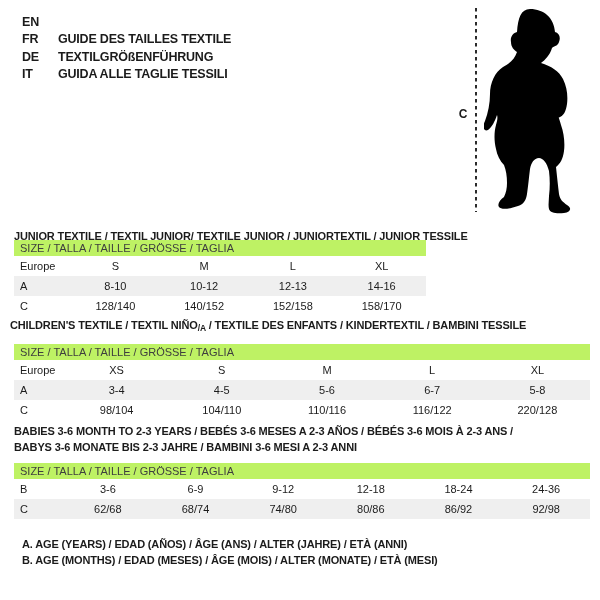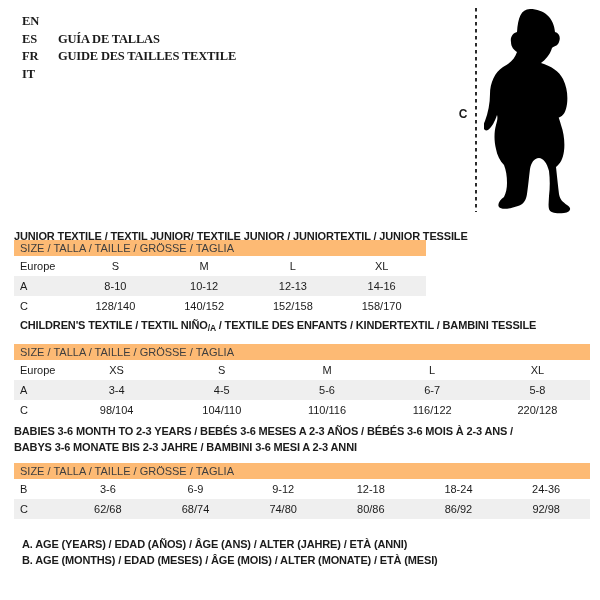--- a/index.html
+++ b/index.html
@@ -8,69 +8,70 @@
     background:#ffffff; color:#1b1b1b;
     font-family:"Liberation Sans", sans-serif;
     overflow:hidden;
   }
   .abs { position:absolute; }
 
   
   .lang-block { left:22px; top:13px; }
   .lang-row { display:flex; height:17.5px; align-items:center; }
   .lang-code, .lang-label {
-    font-weight:bold; font-size:12.5px; letter-spacing:-0.2px; white-space:nowrap;font-family:Liberation Serif, serif;
+    font-weight:bold; font-size:12.5px; letter-spacing:-0.2px; white-space:nowrap;
   }
   .lang-code { width:36px; }
 
   
   .fig-svg { left:484px; top:4px; }
   .dash-svg { left:474px; top:8px; }
   .fig-label { left:455px; top:107px; width:16px; text-align:center;
     font-weight:bold; font-size:12px; }
 
   
   .tbl-title { font-weight:bold; font-size:11px; letter-spacing:-0.15px; white-space:nowrap; }
   .tbl-title .subscr { font-size:8.5px; vertical-align:-2px; }
   table.size { border-collapse:collapse; table-layout:fixed; }
   table.size td { font-size:11px; height:20px; padding:0; text-align:center;
     vertical-align:middle; white-space:nowrap; }
-  table.size tr.band td { background:#fdba74; color:#3e3e3e; height:16px;
+  table.size tr.band td { background:#bef264; color:#3e3e3e; height:16px;
     text-align:left; padding-left:6px; letter-spacing:0; }
   table.size td.lbl { text-align:left; padding-left:6px; }
   table.size tr.stripe td { background:#efefef; }
 
   #t1 { left:14px; top:240px; } #t1 table { width:412px; }
   #t2 { left:14px; top:344px; } #t2 table { width:576px; }
   #t3 { left:14px; top:463px; } #t3 table { width:576px; }
   #t1-title { left:14px; top:230px; }
-  #t2-title { left:20px; top:319px; }
+  #t2-title { left:10px; top:319px; }
   #t3-title { left:14px; top:424px; line-height:15.5px; }
 
   
   .footnotes { left:22px; top:537px; font-weight:bold; font-size:11px;
     letter-spacing:-0.15px; line-height:15.5px; white-space:nowrap; }
 </style>
 </head>
 <body>
 
 <div class="abs lang-block">
   <div class="lang-row">
     <span class="lang-code">EN</span>
   </div>
   <div class="lang-row">
-    <span class="lang-code">ES</span>
-    <span class="lang-label">GUÍA DE TALLAS</span>
-  </div>
-  <div class="lang-row">
     <span class="lang-code">FR</span>
     <span class="lang-label">GUIDE DES TAILLES TEXTILE</span>
   </div>
   <div class="lang-row">
+    <span class="lang-code">DE</span>
+    <span class="lang-label">TEXTILGRÖßENFÜHRUNG</span>
+  </div>
+  <div class="lang-row">
     <span class="lang-code">IT</span>
+    <span class="lang-label">GUIDA ALLE TAGLIE TESSILI</span>
   </div>
 </div>
 
 <svg class="abs dash-svg" width="4" height="204">
   <line x1="2" y1="0" x2="2" y2="204" stroke="#2b2b2b" stroke-width="2" stroke-dasharray="3.5 3.5"></line>
 </svg>
 
 <div class="abs fig-label">C</div>
 
 <svg class="abs fig-svg" width="112" height="210" viewBox="0 0 112 210">

